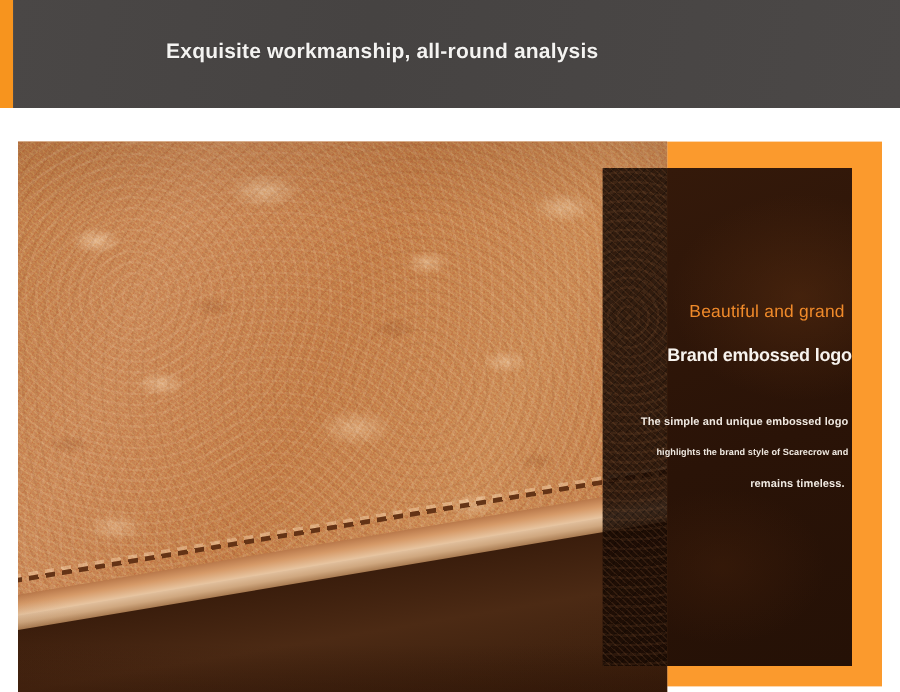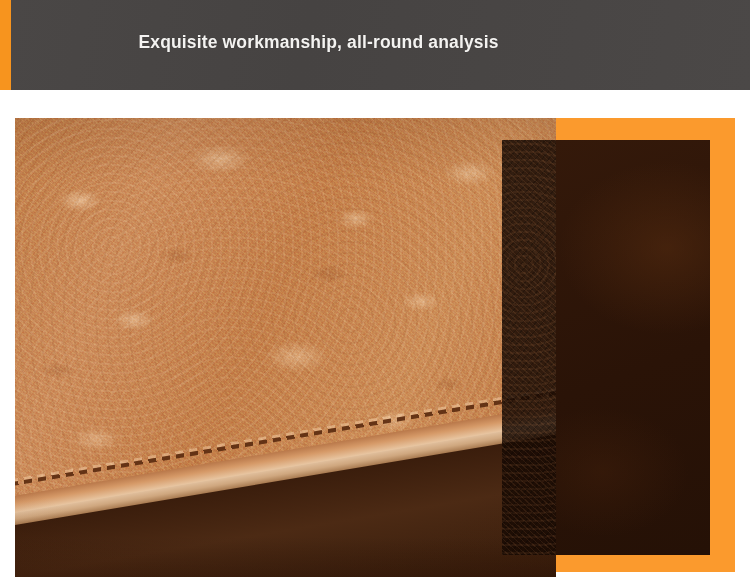--- a/index.html
+++ b/index.html
@@ -335,17 +335,24 @@
       <div class="seam-stitch-hl"></div>
       <div class="seam-stitch"></div>
     </div>
     <div class="leather-vignette"></div>
     <div class="photo-bottom-shadow"></div>
   </div>
 
   <div id="text-card">
     <div id="card-texture-strip"></div>
     <div id="card-body"></div>
+    <div id="card-content">
+      <div id="eyebrow-heading">Beautiful and grand</div>
+      <div id="main-heading">Brand embossed logo</div>
+      <div class="body-line" id="body-line-1">The simple and unique embossed logo</div>
+      <div class="body-line" id="body-line-2">highlights the brand style of Scarecrow and</div>
+      <div class="body-line" id="body-line-3">remains timeless.</div>
+    </div>
   </div>
 
 </div>
 
 <div id="page-right-edge"></div>
 
 </body></html>

